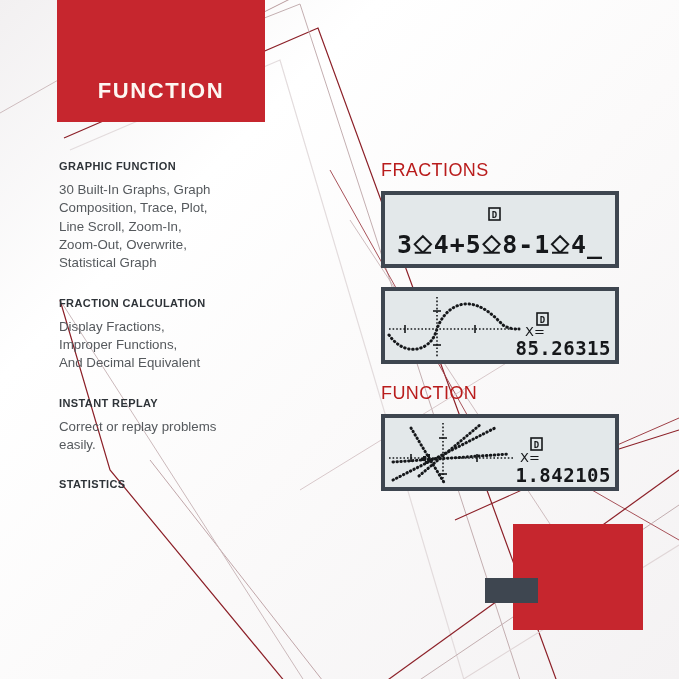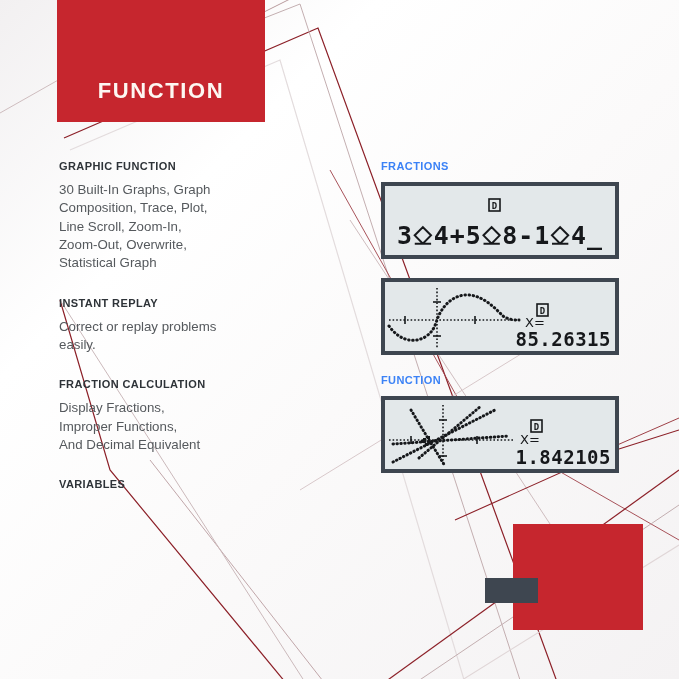--- a/index.html
+++ b/index.html
@@ -74,23 +74,23 @@
 
   
   .right-col {
     position: absolute;
     left: 381px;
     top: 160px;
     width: 240px;
   }
   .lcd-block { margin-bottom: 19px; }
   .lcd-title {
-    color: #3b82f6;
-    font-size: 11px;
-    font-weight: bold;
+    color: #b91c1c;
+    font-size: 18px;
+    font-weight: normal;
     letter-spacing: 0.4px;
     margin: 0 0 10px 0;
   }
   .lcd-frame {
     position: relative;
     width: 238px;
     height: 77px;
     background: #e3e8ea;
     border: 4px solid #3e4650;
     box-sizing: border-box;
@@ -157,34 +157,34 @@
     <div class="feature-block">
       <h3 class="f-title">GRAPHIC FUNCTION</h3>
       <p class="f-body">30 Built-In Graphs, Graph
 Composition, Trace, Plot,
 Line Scroll, Zoom-In,
 Zoom-Out, Overwrite,
 Statistical Graph</p>
     </div>
 
     <div class="feature-block">
-      <h3 class="f-title">INSTANT REPLAY</h3>
-      <p class="f-body">Correct or replay problems
-easily.</p>
-    </div>
-
-    <div class="feature-block">
       <h3 class="f-title">FRACTION CALCULATION</h3>
       <p class="f-body">Display Fractions,
 Improper Functions,
 And Decimal Equivalent</p>
     </div>
 
     <div class="feature-block">
-      <h3 class="f-title">VARIABLES</h3>
+      <h3 class="f-title">INSTANT REPLAY</h3>
+      <p class="f-body">Correct or replay problems
+easily.</p>
+    </div>
+
+    <div class="feature-block">
+      <h3 class="f-title">STATISTICS</h3>
     </div>
 
   </div>
 
   <div class="right-col">
 
     <div class="lcd-block">
       <h3 class="lcd-title">FRACTIONS</h3>
       <div class="lcd-frame">
         <div class="lcd-inner">

